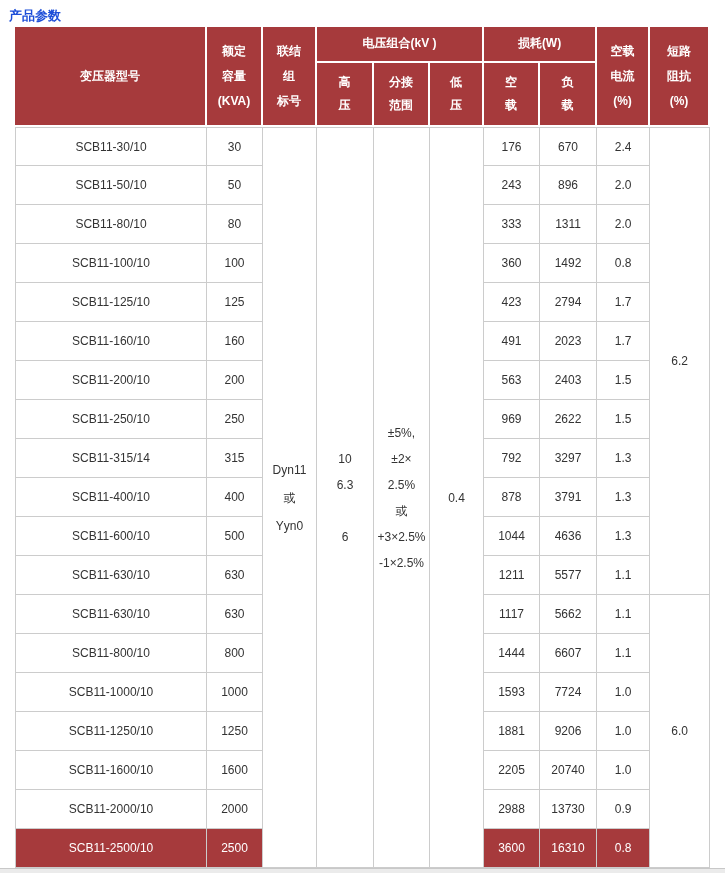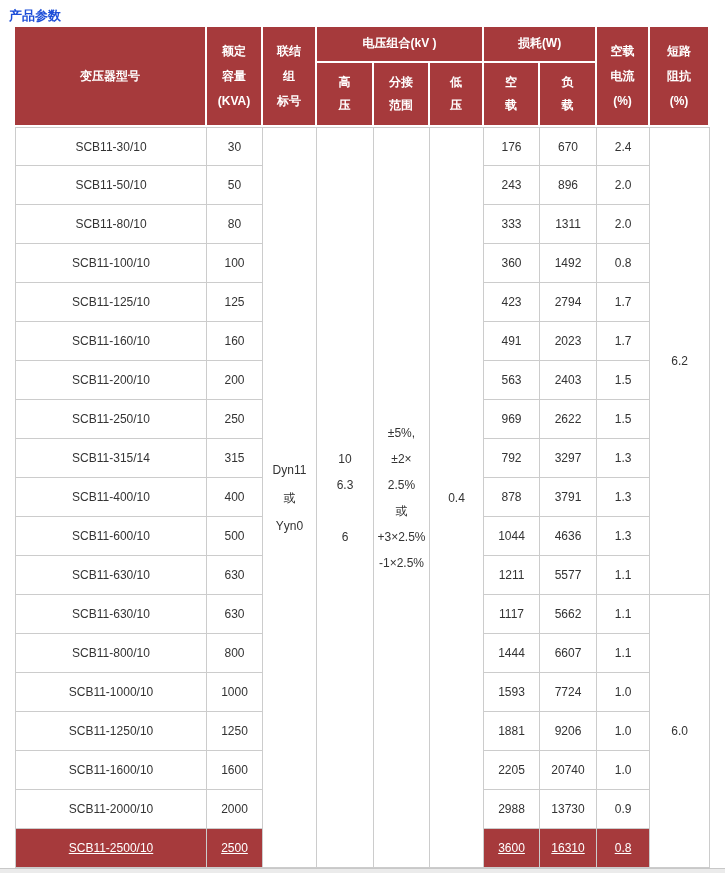--- a/index.html
+++ b/index.html
@@ -66,21 +66,20 @@
     height: 39px;
     padding: 0;
   }
   tbody tr:first-child td { border-top: 1px solid var(--border-gray); }
   tbody td:first-child { border-left: 1px solid var(--border-gray); }
   tbody td.merged { line-height: 26px; }
   tbody td.merged-connection { line-height: 28px; }
   tbody td.highlight {
     background: var(--accent-red);
     color: #ffffff;
-    text-decoration: underline;
   }
   .line:empty::after { content: "\00a0"; }
   .bottom-bar {
     width: 725px;
     height: 5px;
     background: var(--bar-fill);
     border-top: 1px solid var(--bar-line);
   }
 </style>
 </head>

